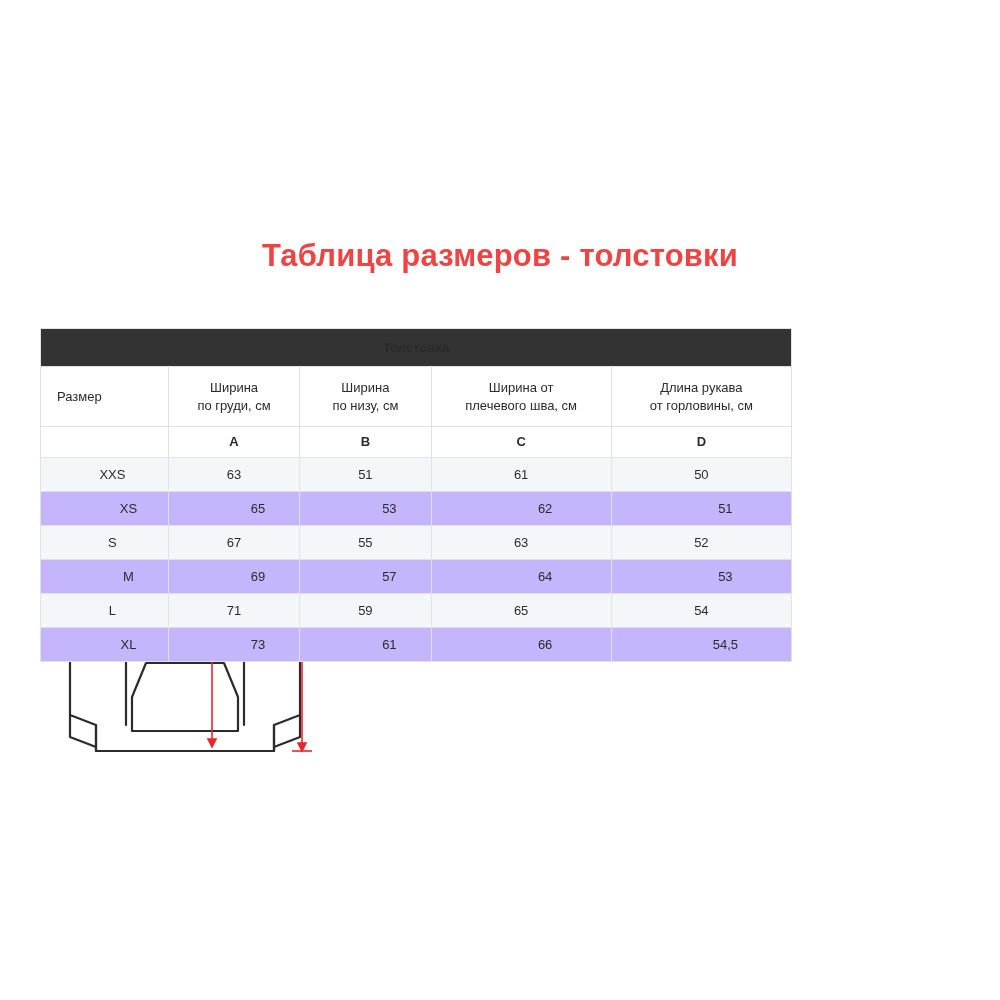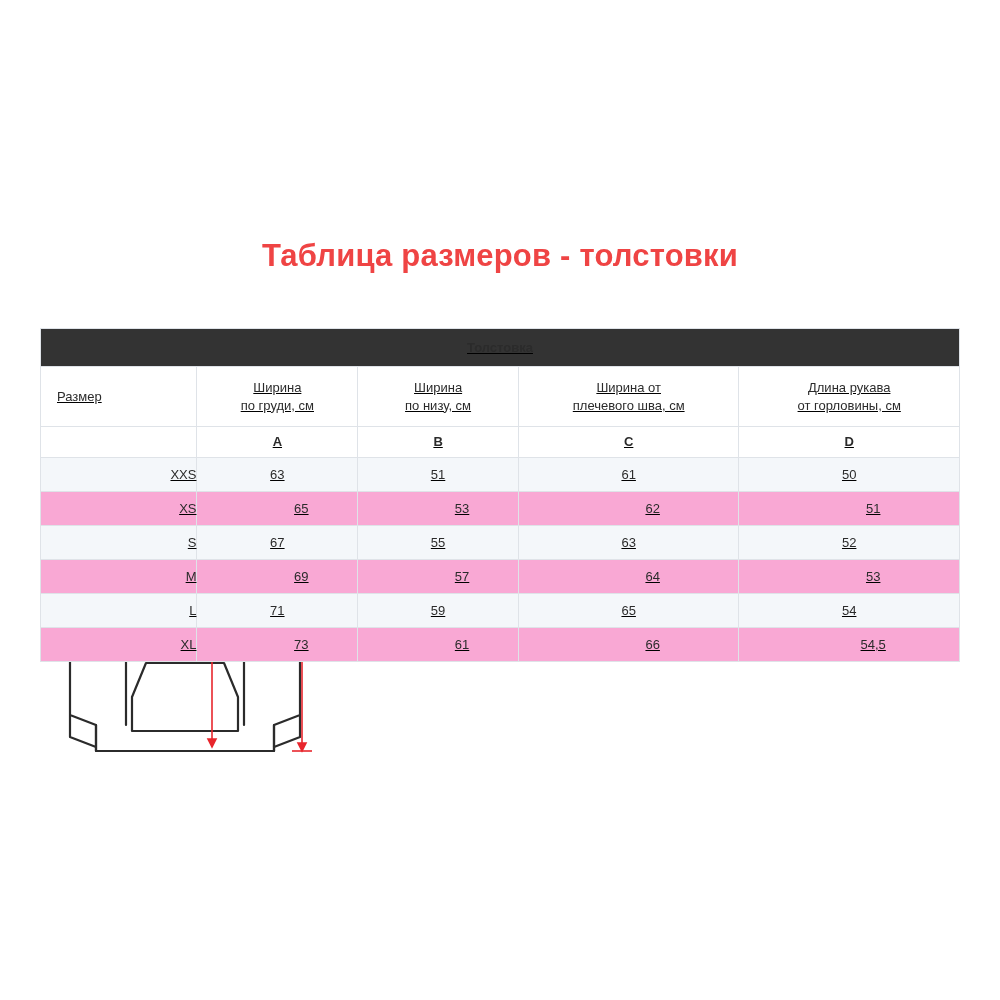--- a/index.html
+++ b/index.html
@@ -34,23 +34,22 @@
   
   .table-wrap {
     position: absolute;
     left: 40px;
     top: 328px;
     width: 920px;
   }
 
   table.size-table {
     border-collapse: collapse;
-    width: 920px;
+    width: 752px;
     table-layout: fixed;
-    text-decoration: underline;
   }
 
   table.size-table th,
   table.size-table td {
     border: 1px solid #dfe3e8;
     text-align: center;
     vertical-align: middle;
     font-size: 13px;
     color: #2b2b2b;
   }
@@ -84,30 +83,30 @@
     font-size: 12.5px;
     background: #ffffff;
   }
 
   tbody tr td {
     padding: 9px 0;
     font-size: 13px;
   }
 
   tbody tr td.sizecell {
-    text-align: right;
+    text-align: center;
     padding-left: 16px;
   }
 
   tbody tr.odd td {
     background: #f4f7fa;
   }
 
   tbody tr.even td {
-    background: #f9a8d4;
+    background: #c4b5fd;
     padding-left: 48px;
   }
 
   
   .illustration {
     position: absolute;
     left: 30px;
     top: 395px;
     width: 300px;
     height: 390px;

